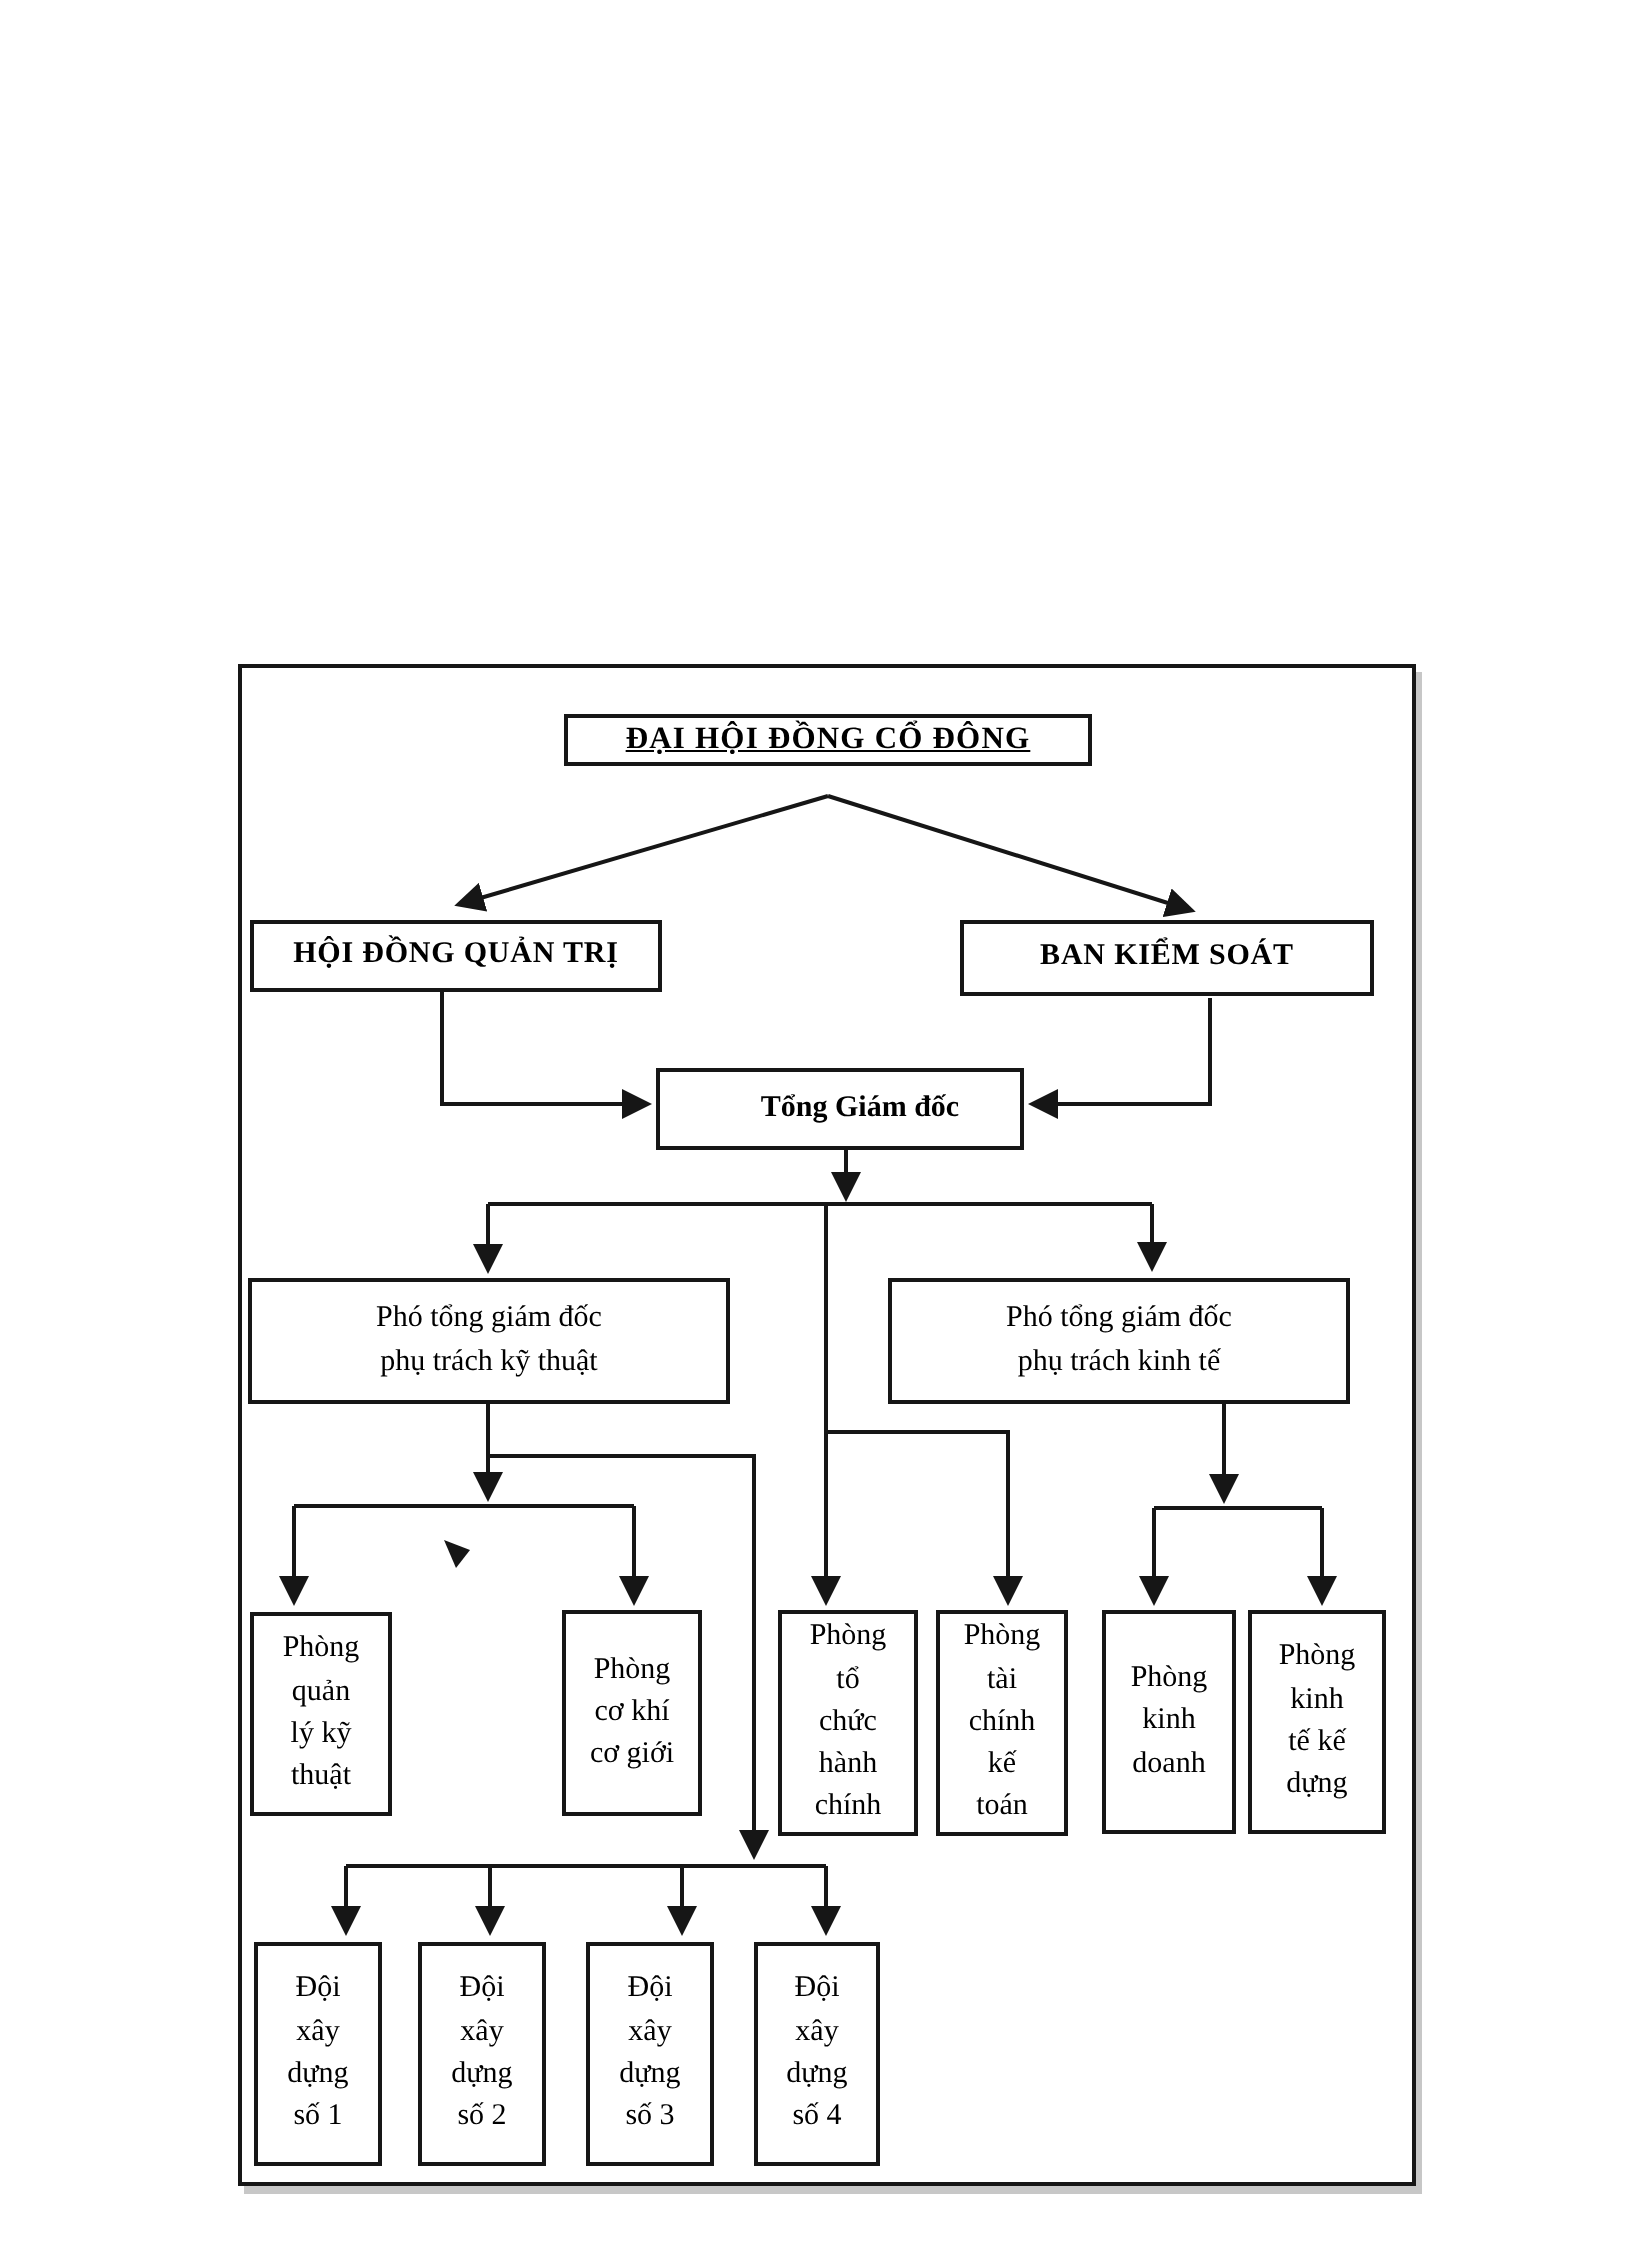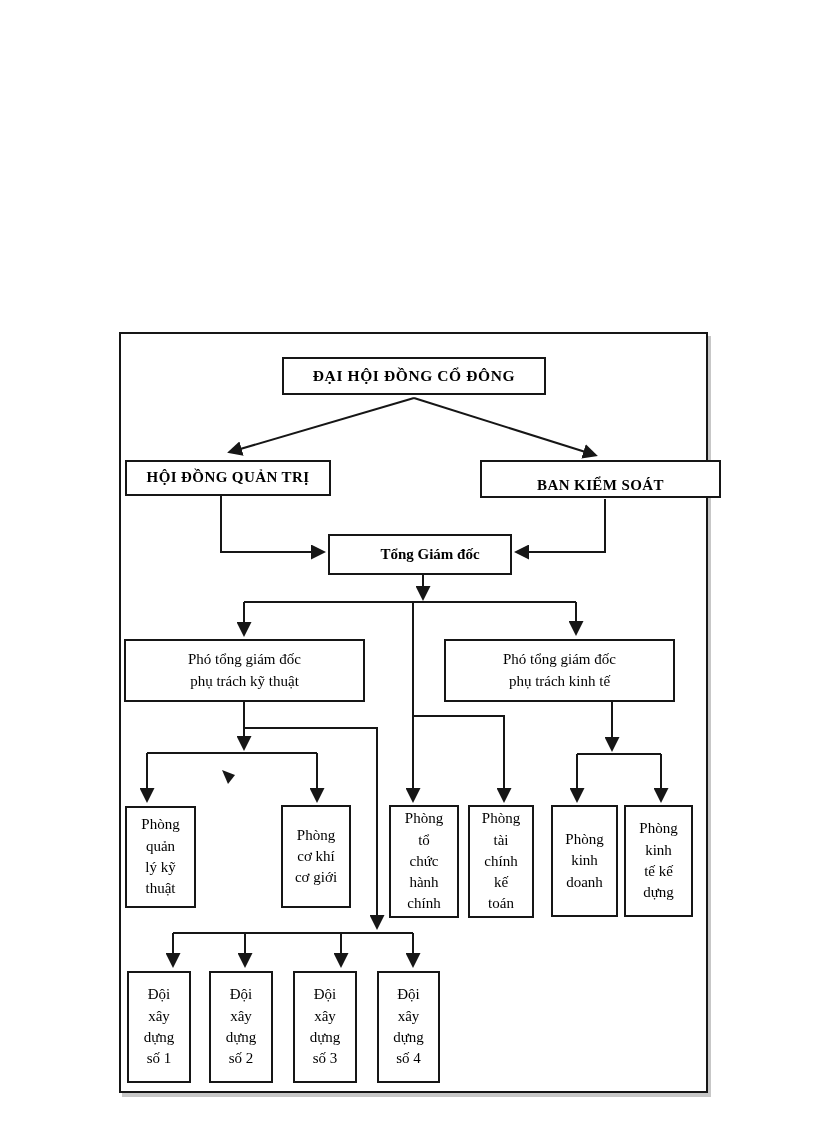--- a/index.html
+++ b/index.html
@@ -85,29 +85,29 @@
       <path d="M173,933 L413,933"></path>
       <path d="M173,933 L173,965" marker-end="url(#arr)"></path>
       <path d="M245,933 L245,965" marker-end="url(#arr)"></path>
       <path d="M341,933 L341,965" marker-end="url(#arr)"></path>
       <path d="M413,933 L413,965" marker-end="url(#arr)"></path>
     </g>
 
     <polygon points="222,770 235,775 228,784" fill="#161616"></polygon>
   </svg>
 
-  <div class="node caps-lg" style="left:282px; top:357px; width:264px; height:38px;">
+  <div class="node caps-lg" style="left:282px; top:357px; width:264px; height:26px;text-decoration:underline;">
     <span class="ln">ĐẠI HỘI ĐỒNG CỔ ĐÔNG</span>
   </div>
 
   <div class="node caps" style="left:125px; top:460px; width:206px; height:36px;text-align:right;">
     <span class="ln">HỘI ĐỒNG QUẢN TRỊ</span>
   </div>
 
-  <div class="node caps" style="left:480px; top:460px; width:241px; height:38px;justify-content:flex-end;">
+  <div class="node caps" style="left:480px; top:460px; width:207px; height:38px;">
     <span class="ln">BAN KIỂM SOÁT</span>
   </div>
 
   <div class="node bold" style="left:328px; top:534px; width:184px; height:41px;">
     <span class="ln">Tổng Giám đốc</span>
   </div>
 
   <div class="node" style="left:124px; top:639px; width:241px; height:63px;">
     <span class="ln">Phó tổng giám đốc</span>
     <span class="ln">phụ trách kỹ thuật</span>

